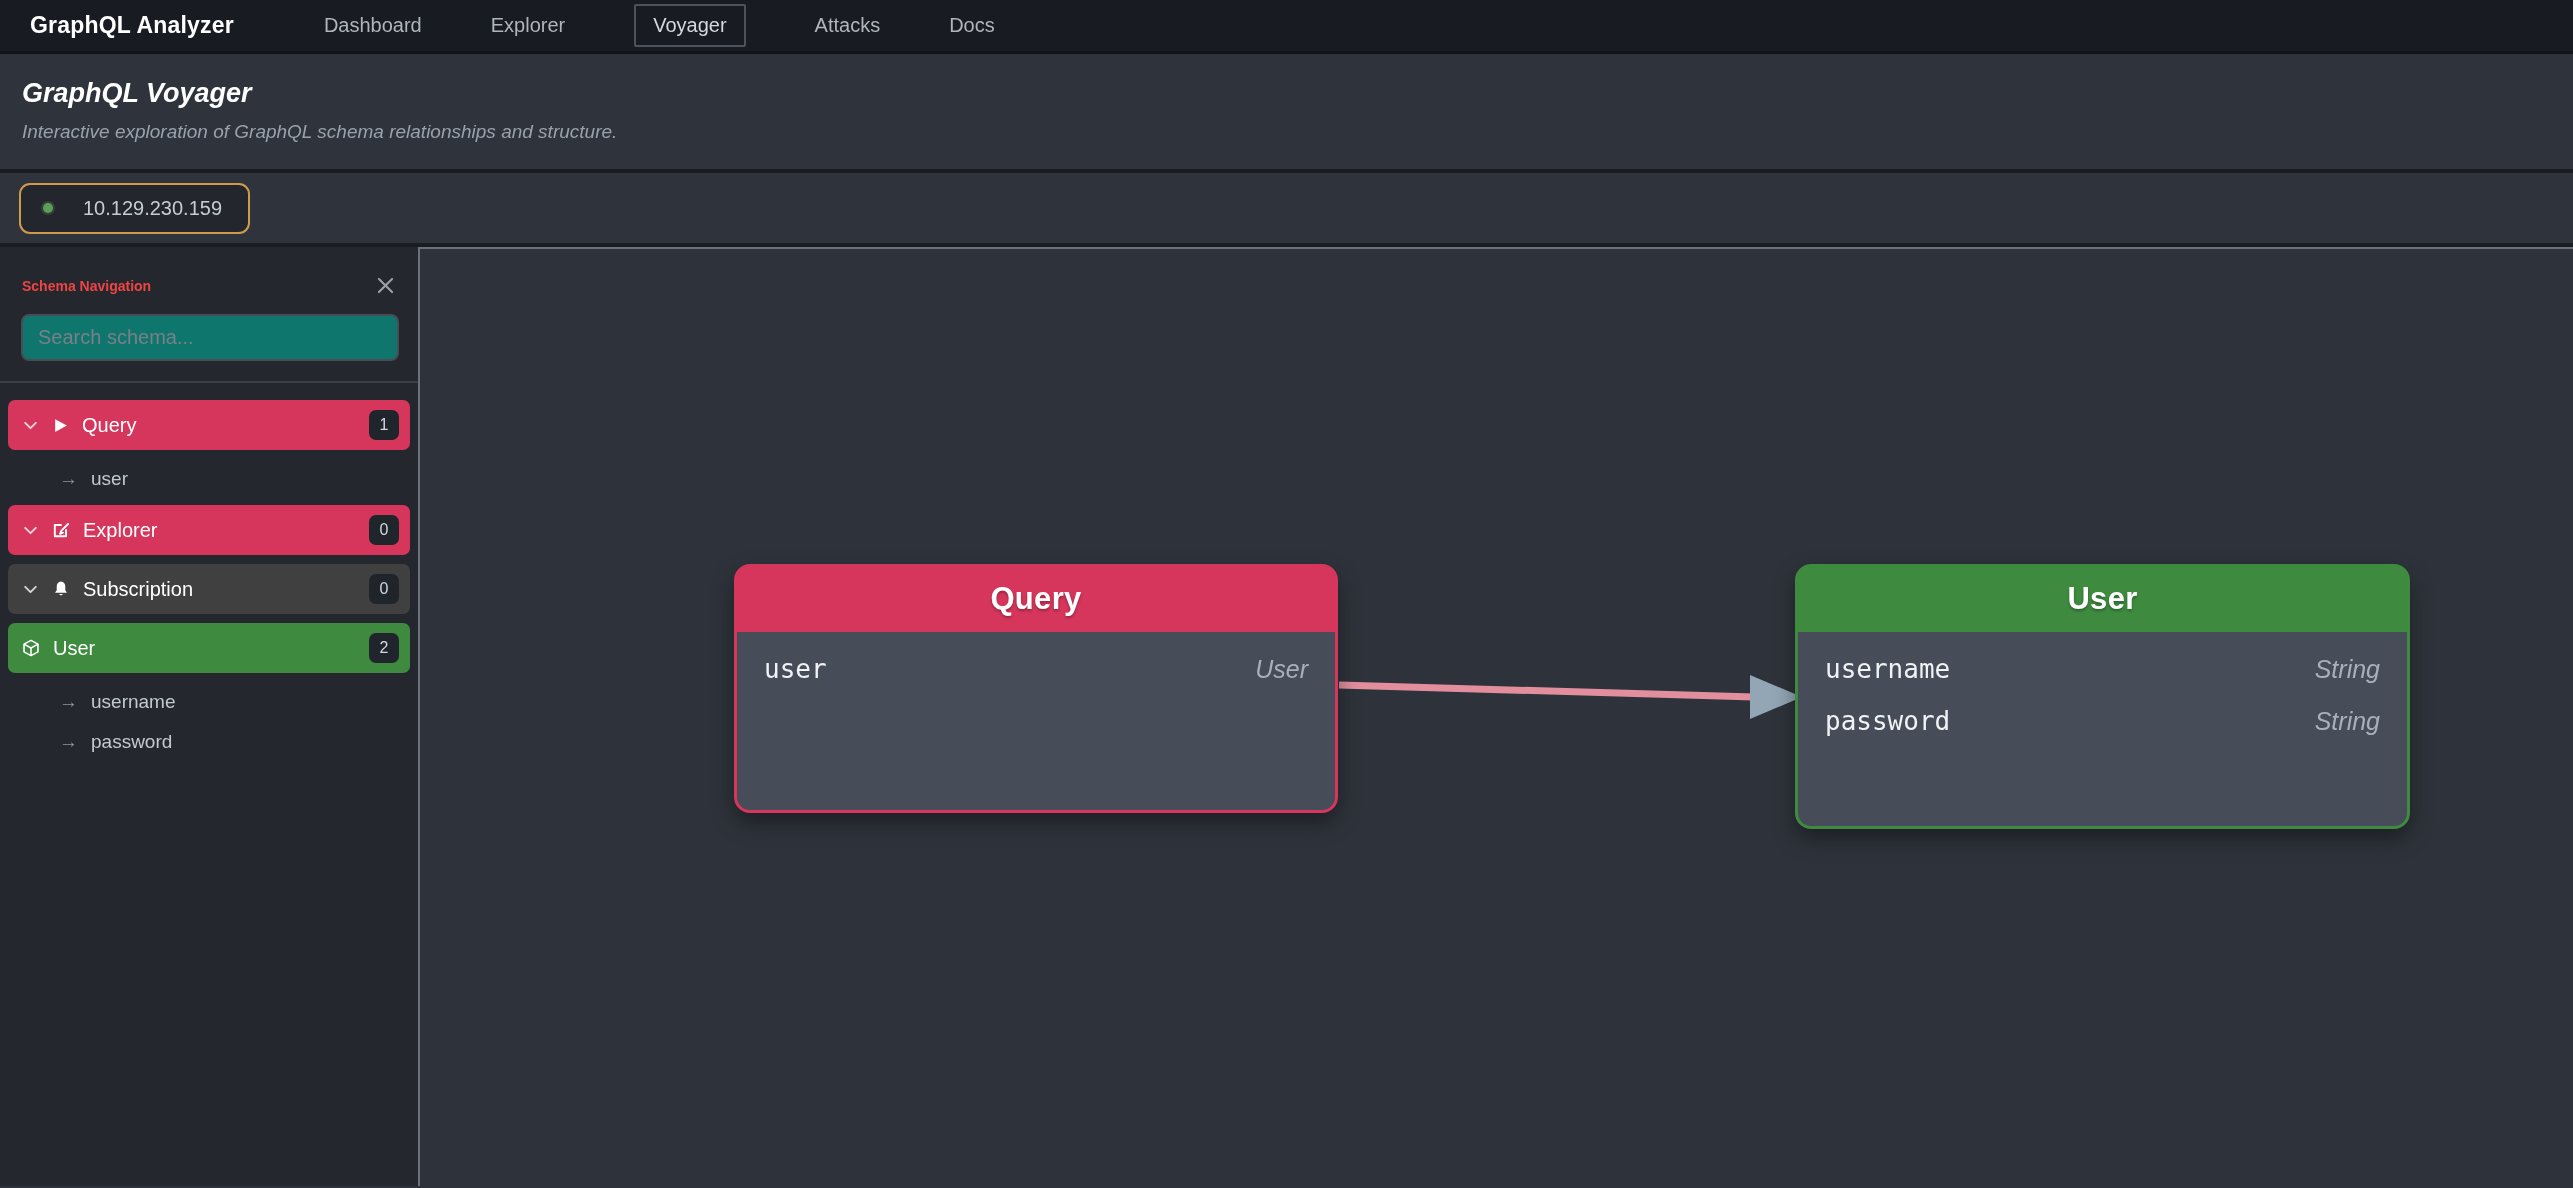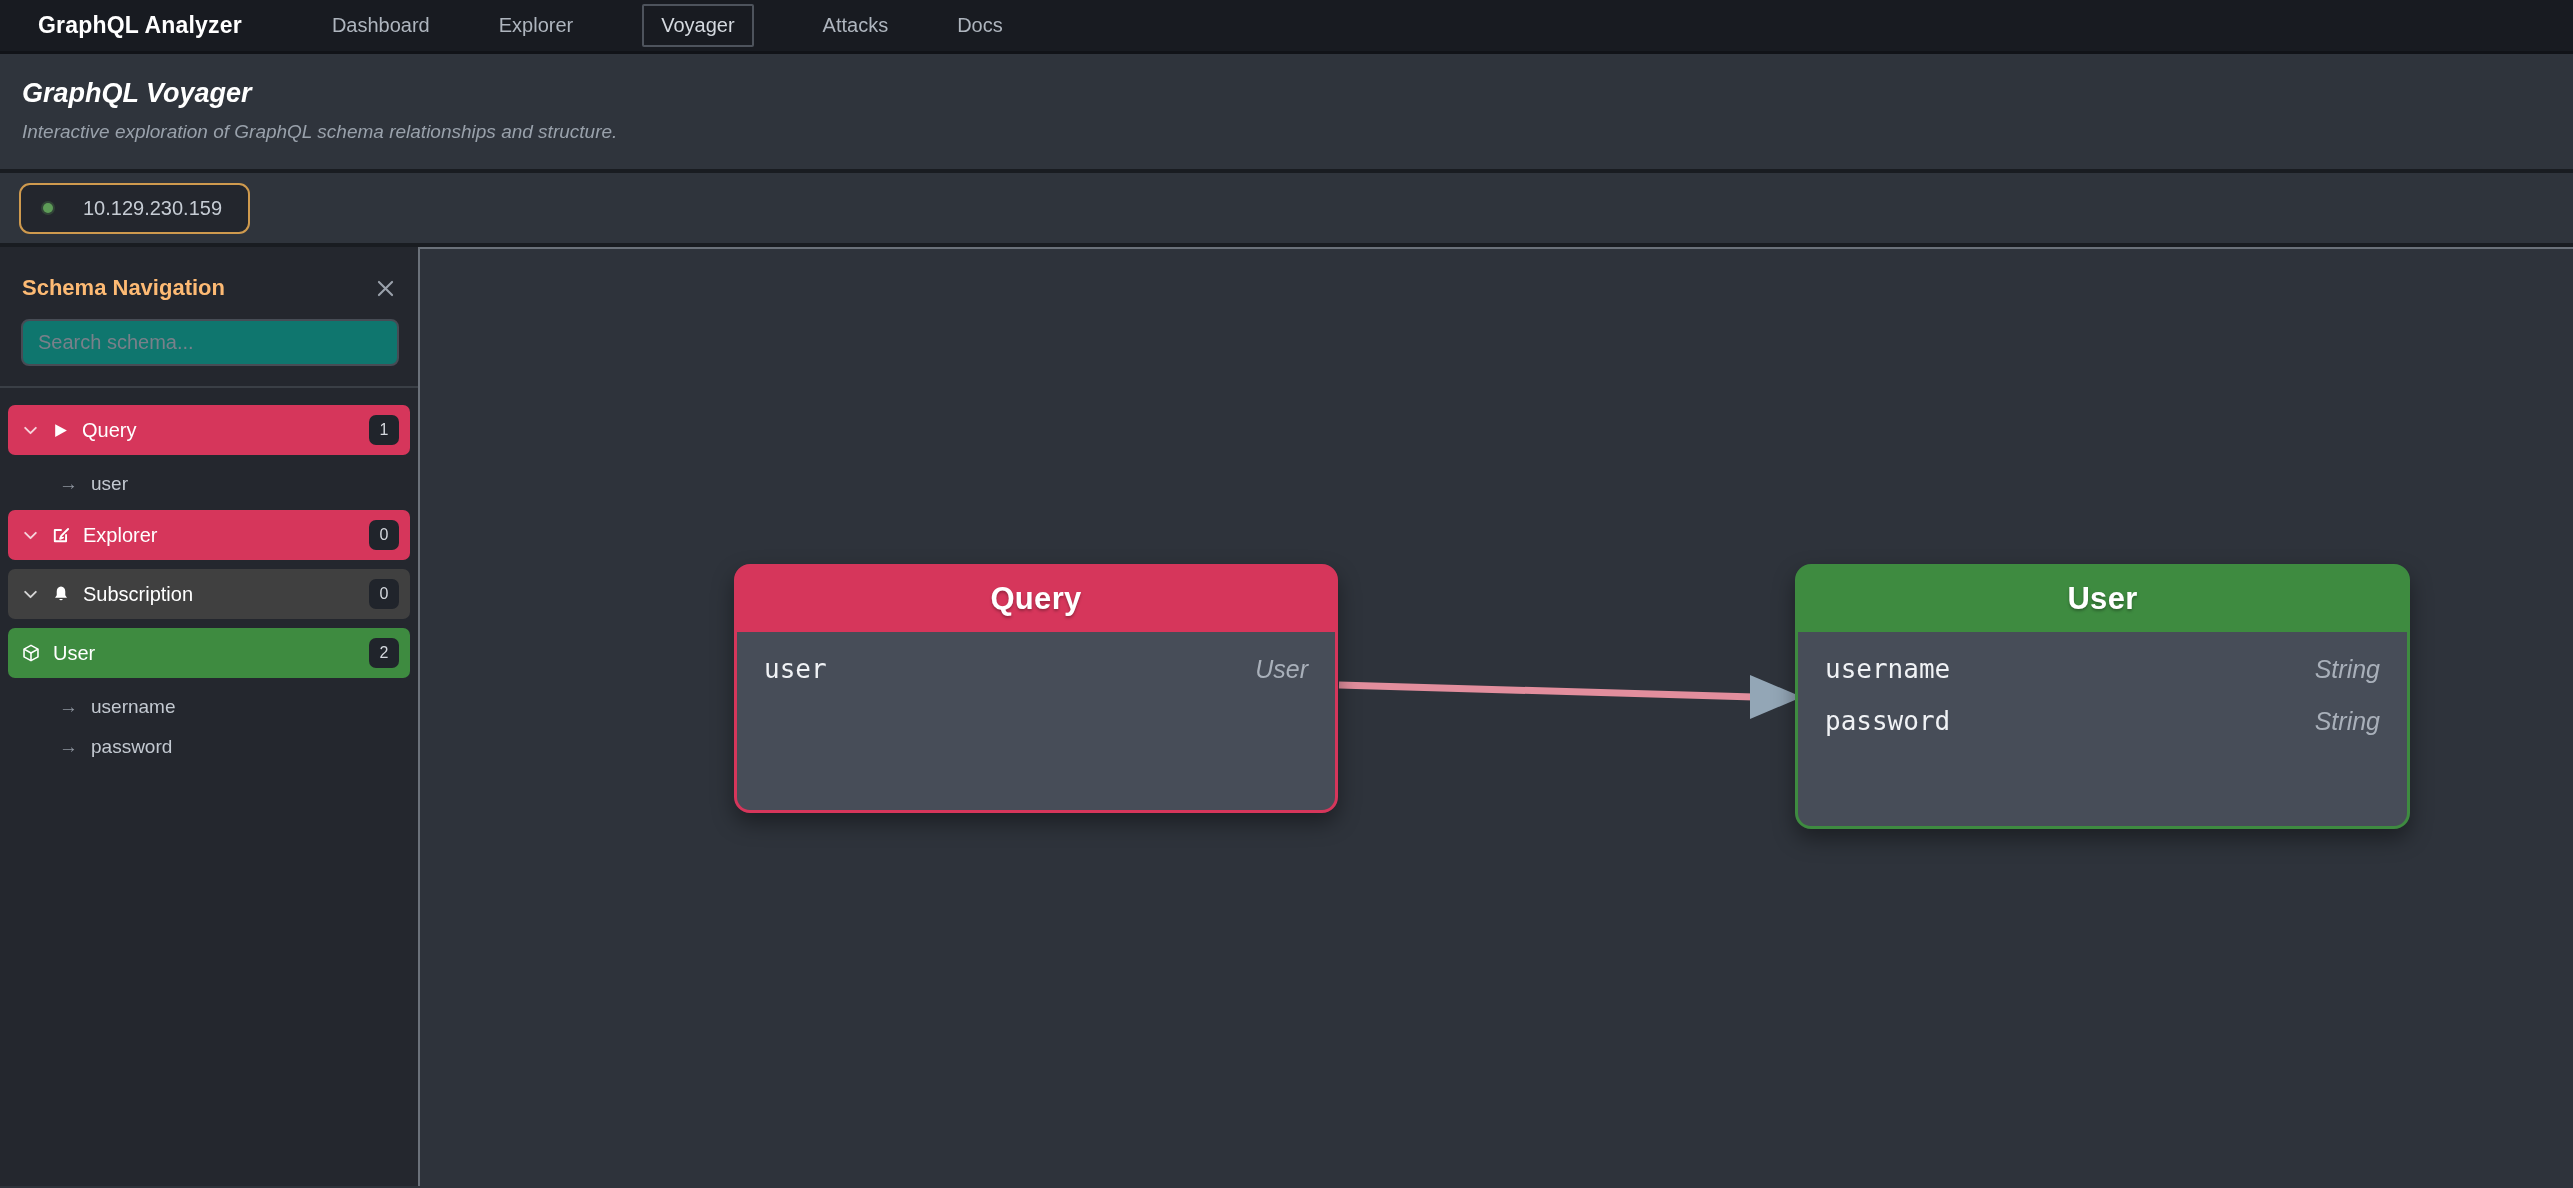--- a/index.html
+++ b/index.html
@@ -1,21 +1,21 @@
 <!DOCTYPE html>
 <html><head>
 <meta charset="utf-8">
 <style>
   * { margin:0; padding:0; box-sizing:border-box; }
   html,body { width:2573px; height:1188px; overflow:hidden; }
   body { background:#2e333b; font-family:"Liberation Sans", sans-serif; color:#e6e9ed; }
 
   
   .navbar { height:54px; background:#181b21; border-bottom:3px solid #111318;
-            display:flex; align-items:center; padding:0 38px; }
+            display:flex; align-items:center; padding:0 30px; }
   .brand { font-size:23px; font-weight:bold; color:#ffffff; margin-right:58px; letter-spacing:.2px; }
   .nav-tabs { display:flex; align-items:center; gap:37px; }
   .tab { font-size:20px; color:#aeb5be; cursor:pointer; white-space:nowrap;margin-left:32px; }
   .tab.active { border:2px solid #4d535c; border-radius:2px; padding:8px 17px; color:#d4d9df; }
 
   
   .page-header { background:#2f343c; padding:24px 22px 26px; border-bottom:4px solid #191c21;font-style:italic; }
   .page-title { font-size:27px; font-weight:bold; color:#ffffff; margin-bottom:12px; }
   .page-subtitle { font-size:19px; color:#99a1ab; }
 
@@ -26,21 +26,21 @@
                  border:2px solid #cf9a4e; border-radius:11px; background:#23262d;
                  font-size:20px; color:#c6ccd4; cursor:pointer; }
   .status-dot { width:10px; height:10px; border-radius:50%; background:#5d9b57;
                 box-shadow:0 0 0 2px rgba(93,155,87,.25); }
 
   
   .voyager { display:flex; height:939px; }
   .sidebar { width:420px; background:#24272e; border-right:2px solid #6b717a; flex:none;
              display:flex; flex-direction:column; }
   .sb-head { display:flex; align-items:center; justify-content:space-between; padding:28px 22px 18px; }
-  .sb-title { font-size:22px; font-weight:bold; color:#fdba74;text-align:center; }
+  .sb-title { font-size:14px; font-weight:bold; color:#ef4444;text-align:center; }
   .close-btn { color:#9aa1ab; cursor:pointer; display:flex; align-items:center; }
   .search-input { display:block; margin:0 21px; width:378px; padding:10px 15px; font-size:20px;
                   background:#0f766e; border:2px solid #474c55; border-radius:8px; color:#c6ccd4;
                   font-family:"Liberation Sans", sans-serif; outline:none; }
   .search-input::placeholder { color:#79808a; }
   .sb-divider { border-bottom:2px solid #3a3f46; margin-top:20px; }
   .tree { padding:17px 8px 0; overflow:hidden; }
   .type-row { display:flex; align-items:center; gap:13px; height:50px; border-radius:7px;
               padding:0 11px 0 14px; margin-bottom:9px; color:#ffffff; font-size:20px; cursor:pointer; }
   .type-row .spacer { flex:1; }

